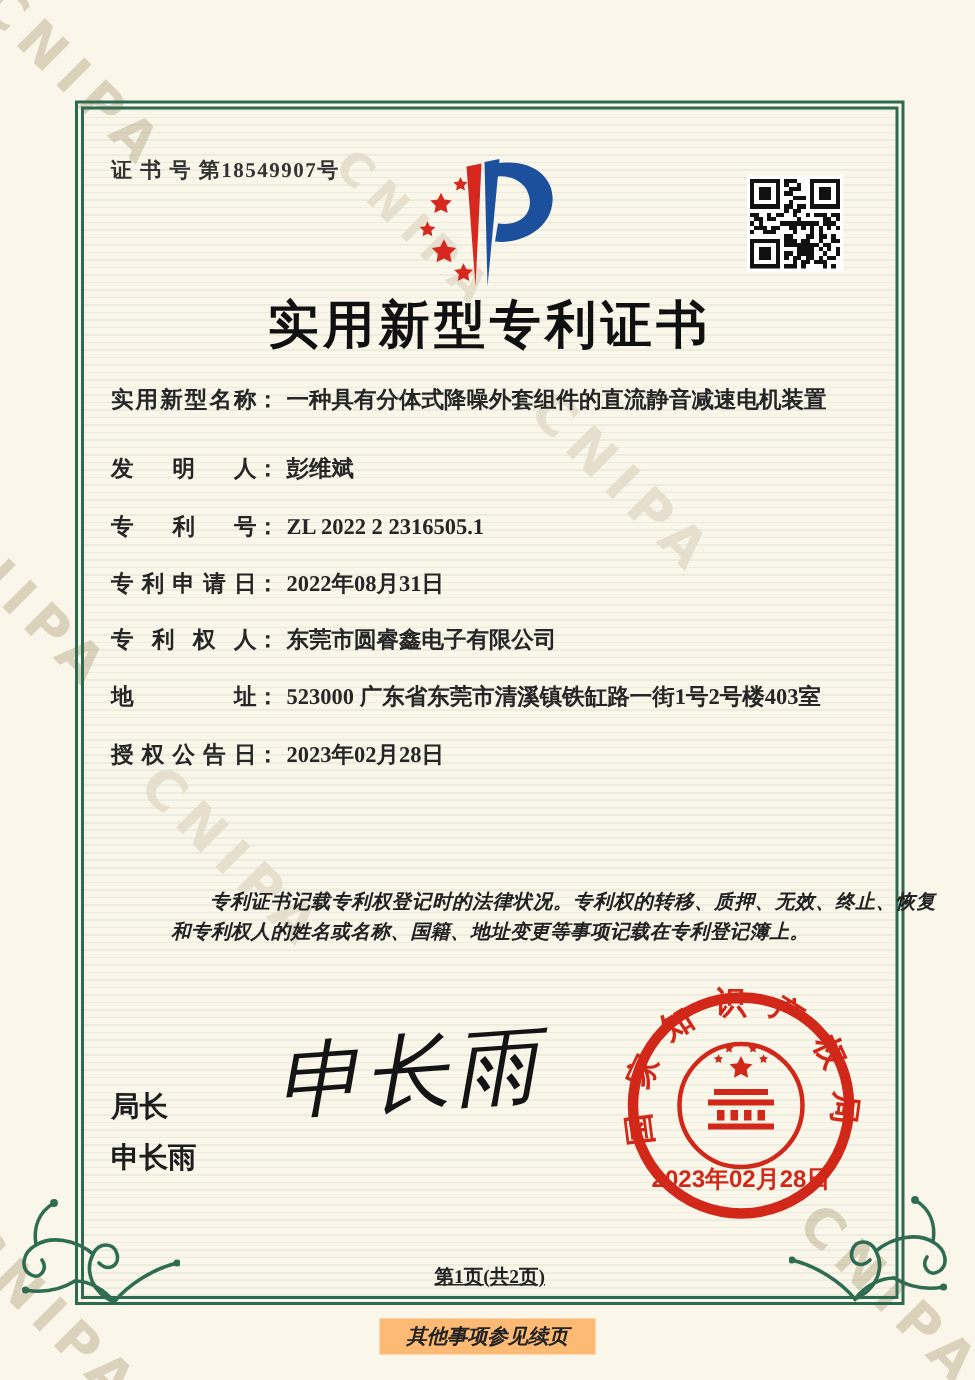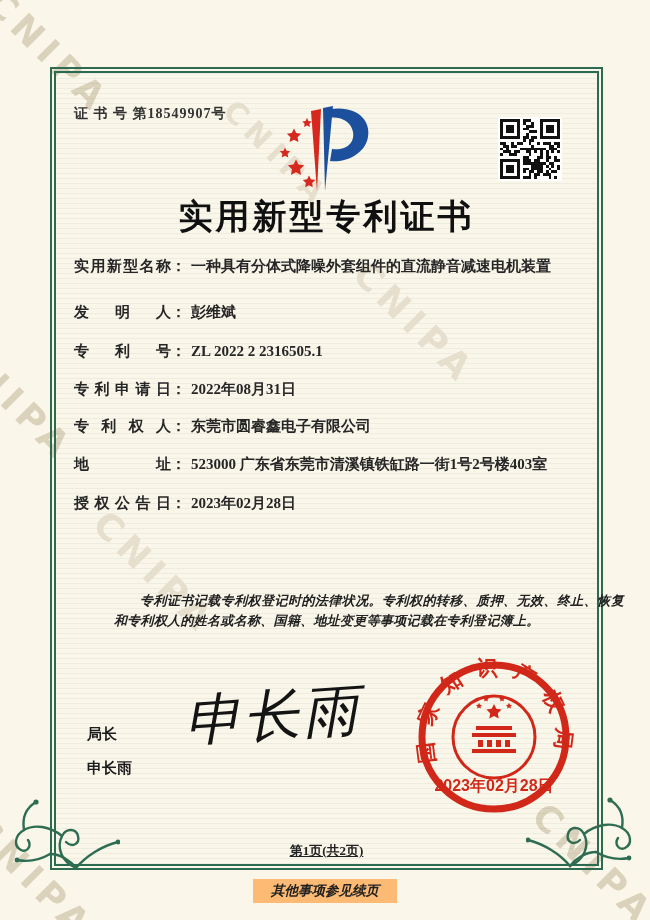--- a/index.html
+++ b/index.html
@@ -20,21 +20,21 @@
   .qr{left:442px;top:44px;width:64px;height:64px;background:#fff;padding:2px;box-sizing:border-box;}
   .qr svg{display:block;width:60px;height:60px;}
   .title{left:0;right:0;top:121px;text-align:center;font-size:34px;font-weight:700;
          letter-spacing:3px;color:#101010;}
   .row{left:18px;font-size:15px;font-weight:600;color:#262626;white-space:nowrap;}
   .row .lbl{display:inline-block;width:97px;text-align:justify;text-align-last:justify;
             -moz-text-align-last:justify;white-space:normal;vertical-align:top;}
   .row .val{margin-left:5px;}
   .para{left:18px;width:510px;font-size:13px;line-height:20px;font-style:italic;font-weight:600;
         text-indent:2em;text-align:justify;color:#222;letter-spacing:0.3px;}
-  .signer{left:31px;font-size:15px;font-weight:700;color:#1d1d1d;}
+  .signer{left:18px;font-size:19px;font-weight:700;color:#1d1d1d;}
   .signature{left:126px;top:612px;width:200px;font-size:56px;font-style:italic;font-weight:500;
              letter-spacing:3px;color:#141414;transform:rotate(-4deg);transform-origin:left top;
              font-family:"DejaVu Serif","Liberation Serif",serif;}
   .seal{left:357px;top:583px;width:162px;height:162px;opacity:0.95;}
   .page-ind{left:0;right:0;top:769px;text-align:center;font-size:13px;font-weight:600;color:#222;text-decoration:underline;}
   .flourish{position:absolute;z-index:2;width:108px;height:92px;}
   .flourish-bl{left:12px;top:784px;transform:scaleX(-1);}
   .flourish-br{left:526px;top:782px;}
   .footer-note{position:absolute;left:50%;transform:translateX(-50%);top:879px;background:#fdba74;
                padding:3px 18px;font-size:13.5px;font-style:italic;font-weight:600;color:#222;z-index:1;

